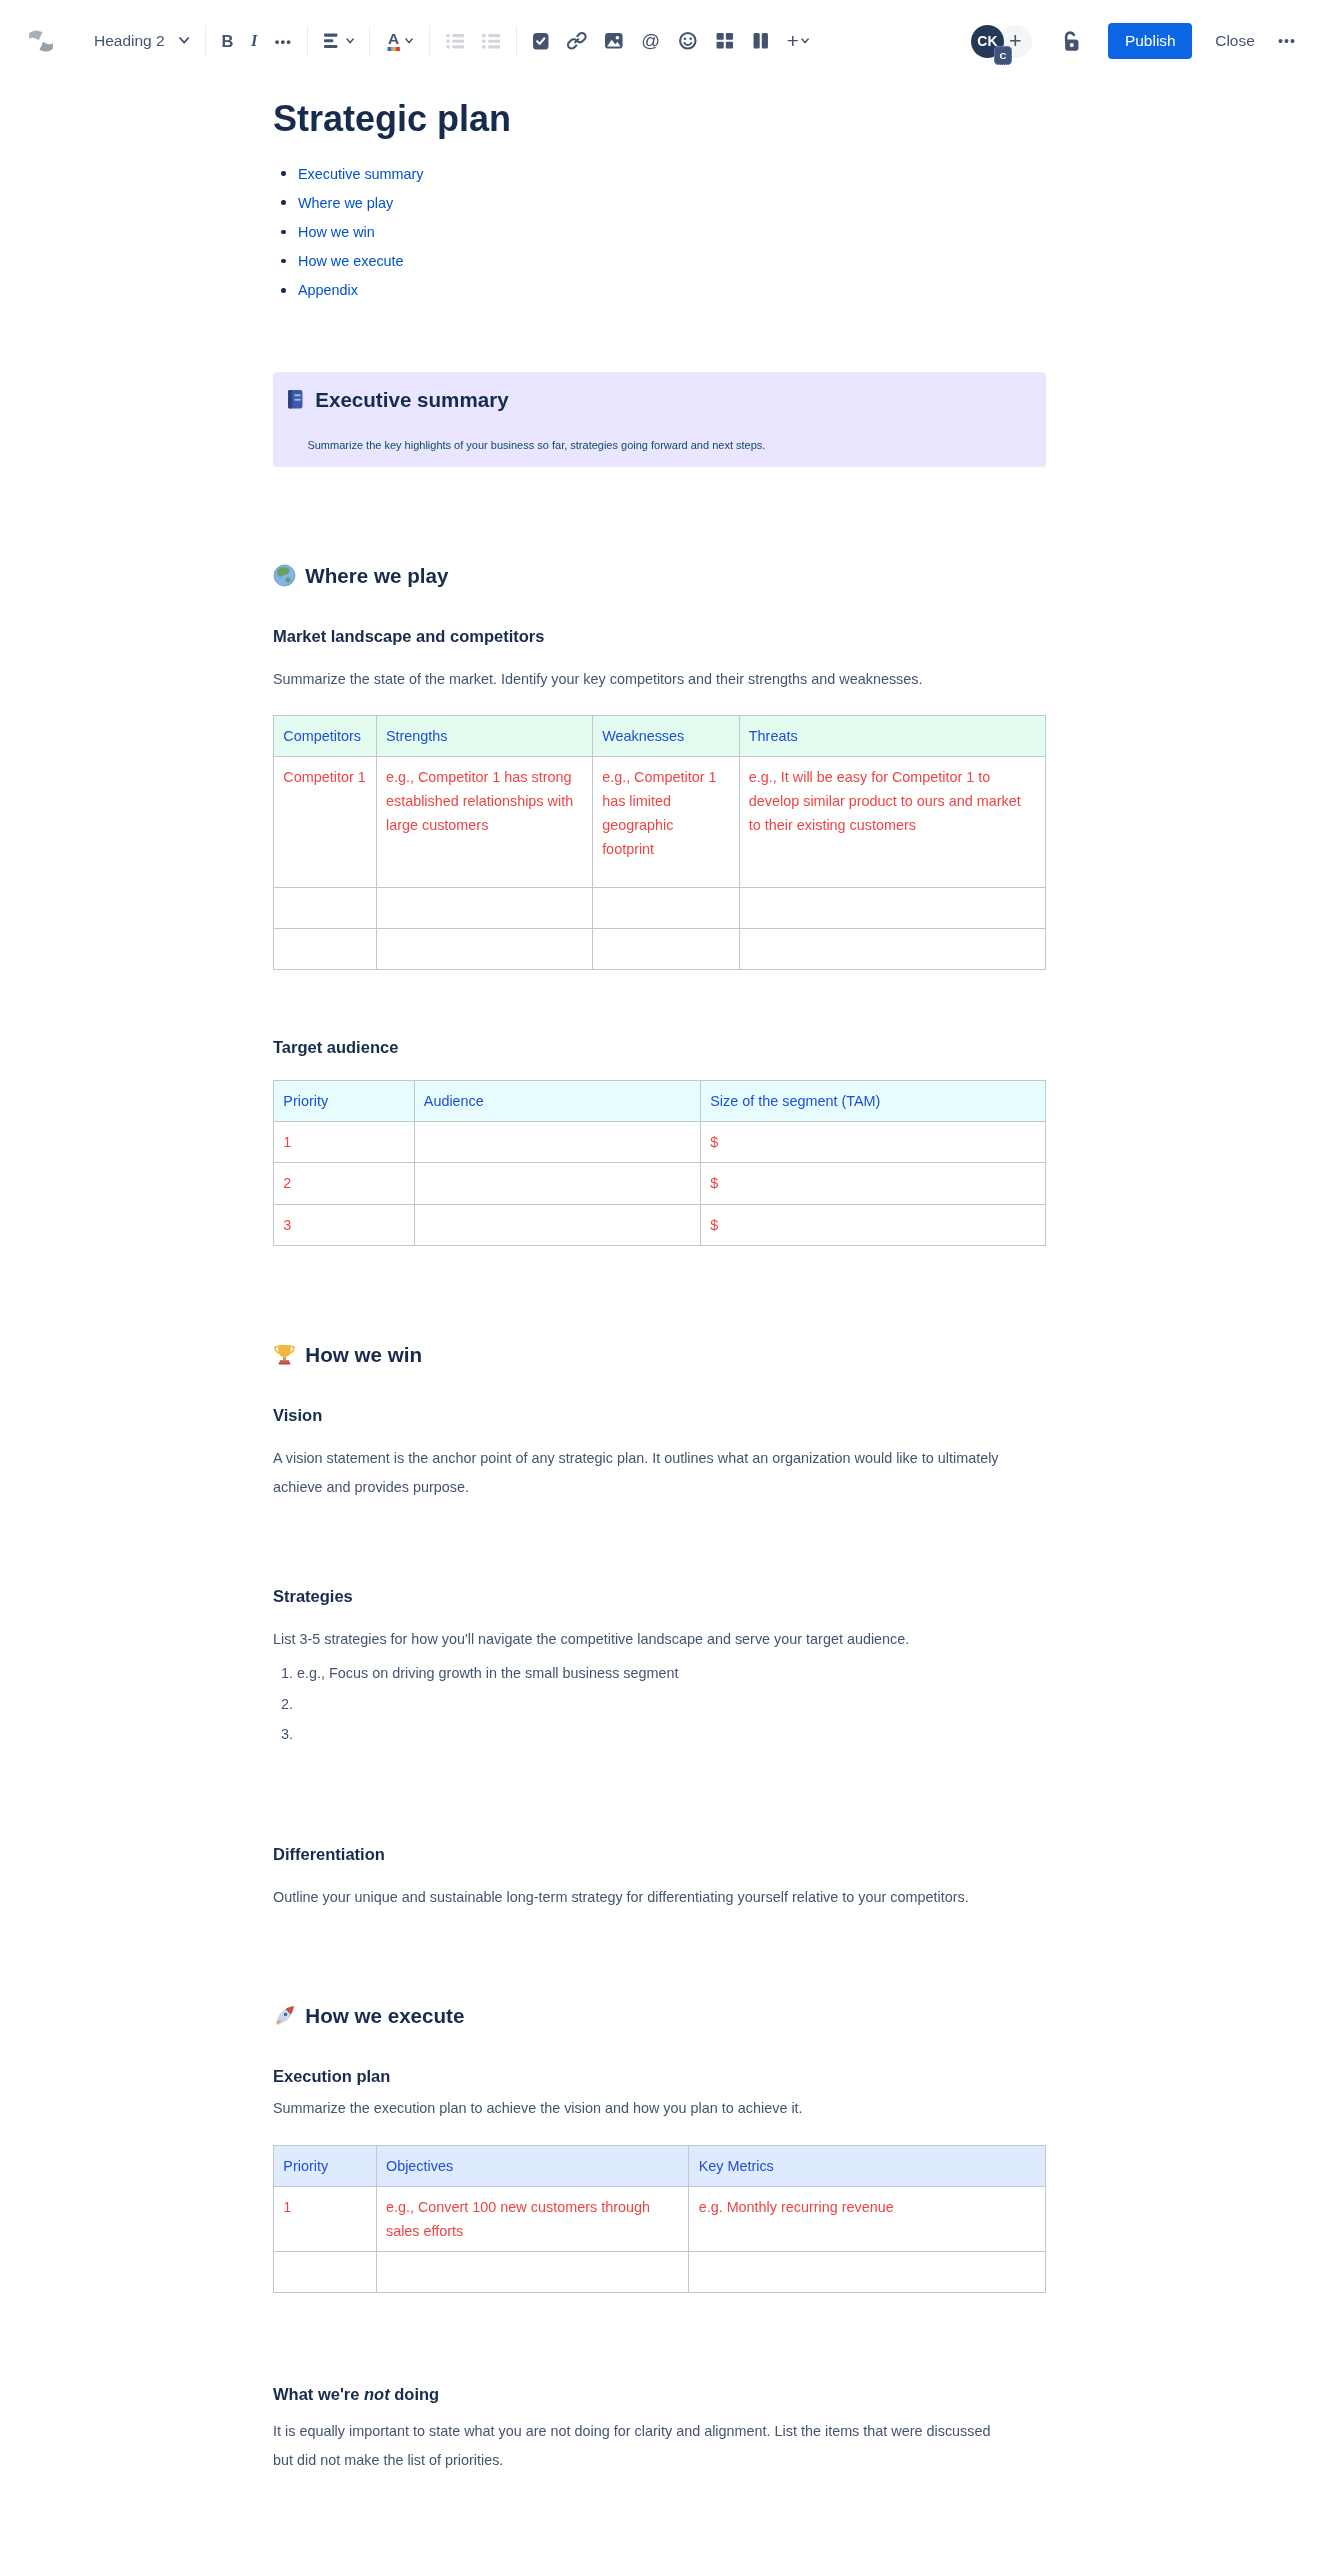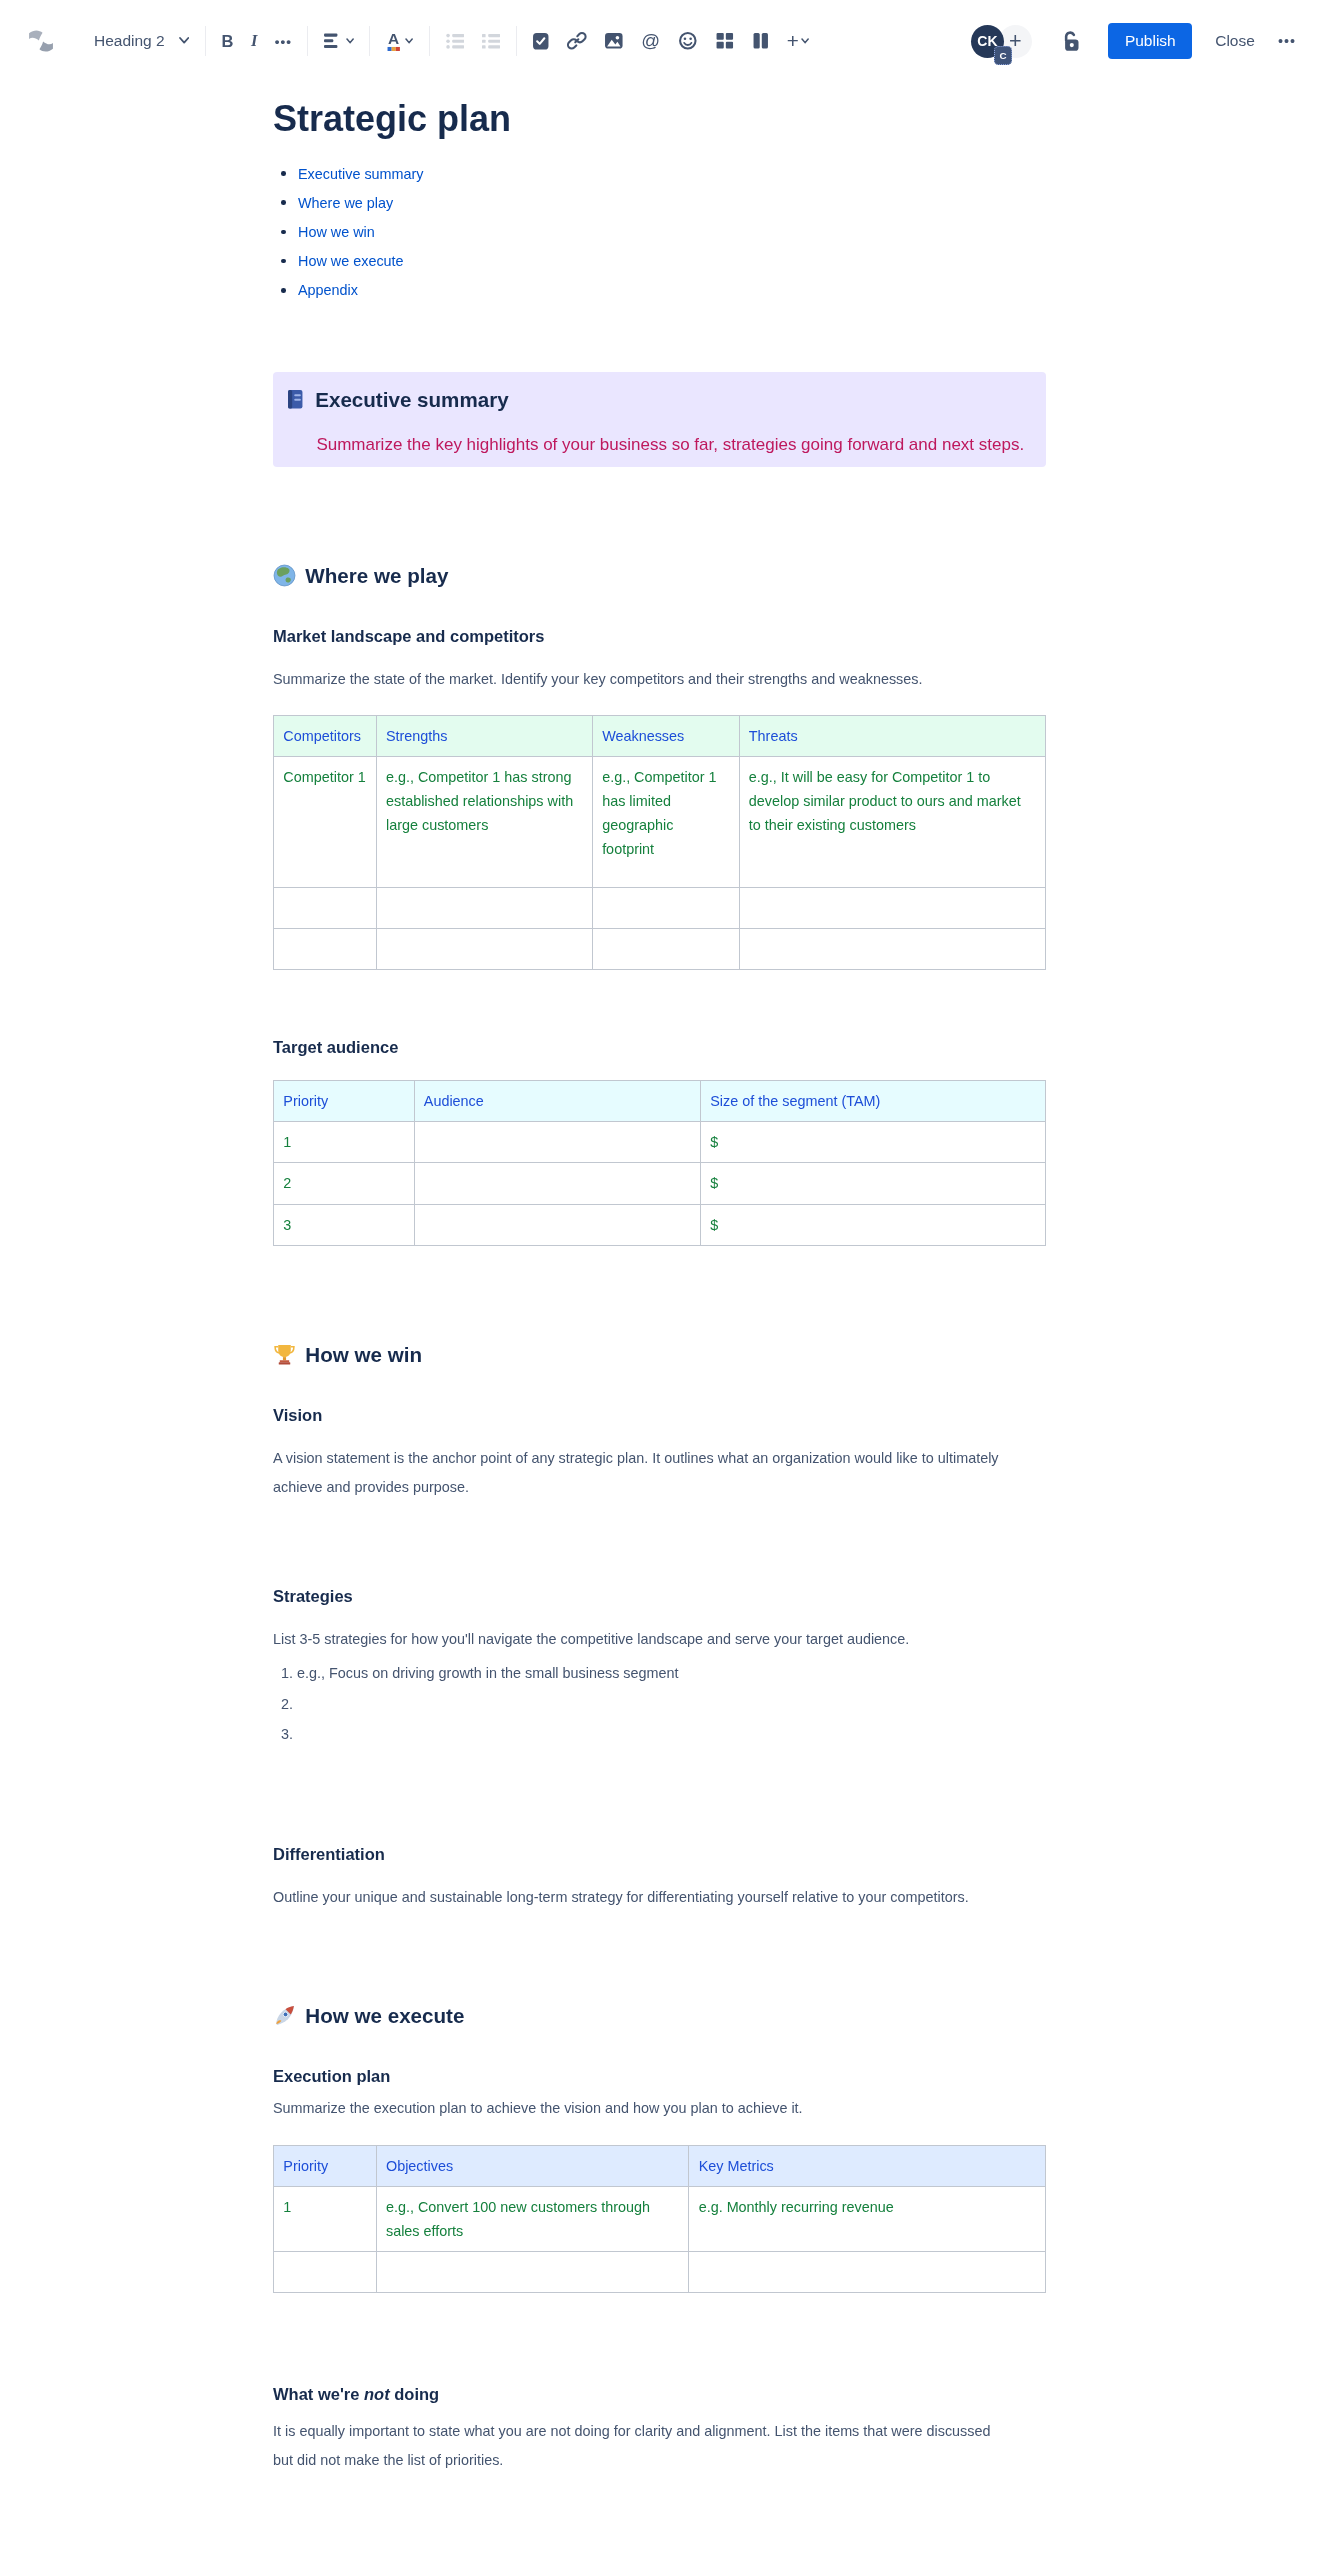--- a/index.html
+++ b/index.html
@@ -37,35 +37,35 @@
   
   .content { width:773px; margin:0 auto; }
   h1.page-title { font-size:36px; line-height:35px; font-weight:700; margin-top:18.5px; color:#172B4D; }
   ul.contents { margin-top:27px; list-style:none; }
   ul.contents li { position:relative; padding-left:25px; line-height:23px; margin-bottom:6.2px; font-size:14.4px; }
   ul.contents li::before { content:""; position:absolute; left:8.2px; top:8.8px; width:4.6px; height:4.6px; border-radius:50%; background:#172B4D; }
   a.toc-link { color:#0052CC; text-decoration:none; cursor:pointer; }
 
   .panel { margin-top:70px; background:#EAE6FF; border-radius:4.1px; padding:14.4px 13.4px 11.3px; }
   .panel-head { display:flex; align-items:center; gap:10.3px; font-size:20.6px; line-height:25px; font-weight:700; color:#172B4D; }
-  .panel-body { margin:23px 0 0 30px; font-size:17px; line-height:20.6px; color:#be185d; }
+  .panel-body { margin:23px 0 0 21px; font-size:11px; line-height:20.6px; color:#0c4a6e; }
 
   h2.sec { display:flex; align-items:center; gap:9.3px; font-size:20.6px; line-height:25px; font-weight:700; color:#172B4D; }
   h3.sub { font-size:16.5px; line-height:20.6px; font-weight:700; color:#172B4D; }
   p.body { font-size:14.4px; line-height:29px; color:#44546F; max-width:737px; }
   em.it { font-style:italic; }
 
   ol.numlist { margin-top:8.2px; padding-left:24px; font-size:14.4px; color:#44546F; }
   ol.numlist li { line-height:23px; margin-bottom:7.2px; min-height:23px; }
   ol.numlist li::marker { color:#44546F; }
 
   table.grid { border-collapse:collapse; width:100%; margin-top:21.6px; table-layout:fixed; }
   table.grid th, table.grid td { border:1px solid #C1C7D0; padding:8.2px 9.3px; font-size:14.4px; vertical-align:top; word-wrap:break-word; }
   table.grid th { text-align:left; font-weight:400; color:#1d4ed8; vertical-align:middle; height:41px; }
-  table.grid td { color:#15803d; line-height:24px; }
+  table.grid td { color:#ef4444; line-height:24px; }
   .h80{height:41px;} .h126{height:65px;} .h254{height:131px;}
   .thead-green th{background:#E3FCEF;} .thead-cyan th{background:#E6FCFF;} .thead-blue th{background:#DEEBFF;}
 
   svg { display:block; }
 </style>
 </head>
 <body>
 
 <div class="toolbar">
   <span class="logo">

